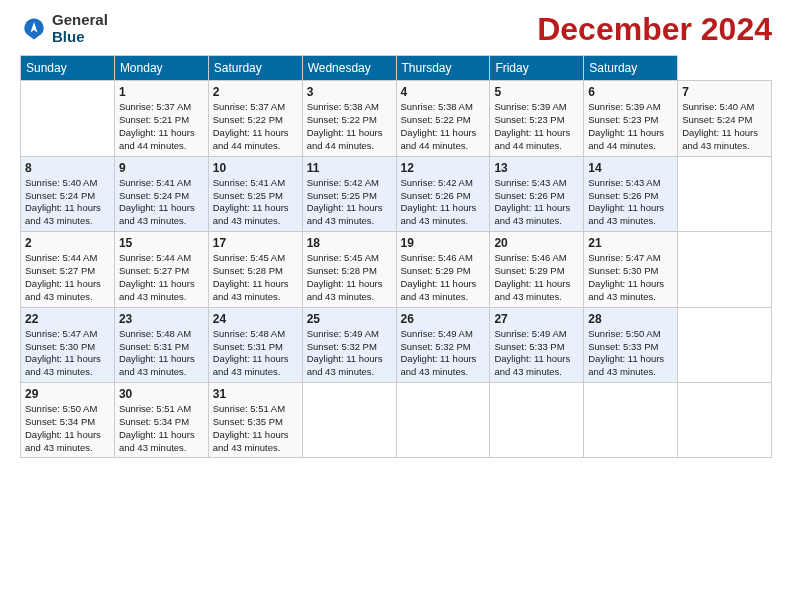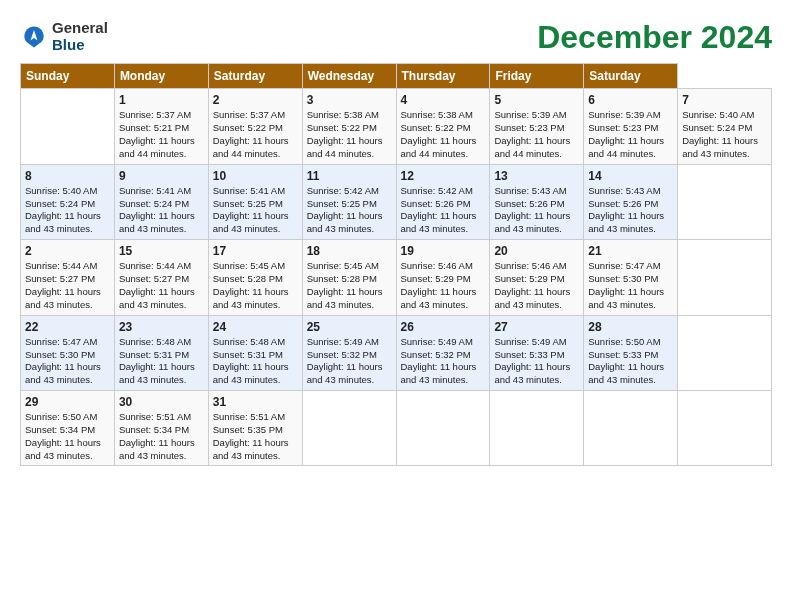--- a/index.html
+++ b/index.html
@@ -6,21 +6,21 @@
     body {
       width: 792px;
       height: 612px;
       font-family: Arial, sans-serif;
       background: #fff;
       overflow: hidden;
     }
     .page {
       width: 792px;
       height: 612px;
-      padding: 20px 20px 10px 20px;
+      padding: 12px 20px 10px 20px;
     }
     .header {
       display: flex;
       justify-content: space-between;
       align-items: flex-start;
       margin-bottom: 8px;
     }
     .logo {
       display: flex;
       align-items: center;
@@ -44,40 +44,40 @@
     .logo-icon {
       width: 28px;
       height: 28px;
     }
     .title-block {
       text-align: right;
     }
     .main-title {
       font-size: 32px;
       font-weight: bold;
-      color: #15803d;
+      color: #b91c1c;
       line-height: 1.1;
     }
     .subtitle {
       font-size: 14px;
       color: #444;
     }
     table {
       width: 100%;
       border-collapse: collapse;
       table-layout: fixed;
       font-size: 10px;
     }
     thead tr th {
-      background-color: #a16207;
+      background-color: #0369a1;
       color: #fff;
       text-align: left;
       padding: 5px 5px;
       font-size: 12px;
-      font-weight: bold;
+      font-weight: normal;
       border: 1px solid #ccc;
     }
     tbody tr {
       border: 1px solid #ccc;
     }
     tbody tr:nth-child(odd) {
       background-color: #f9f9f9;
     }
     tbody tr:nth-child(even) {
       background-color: #e8f0fb;

